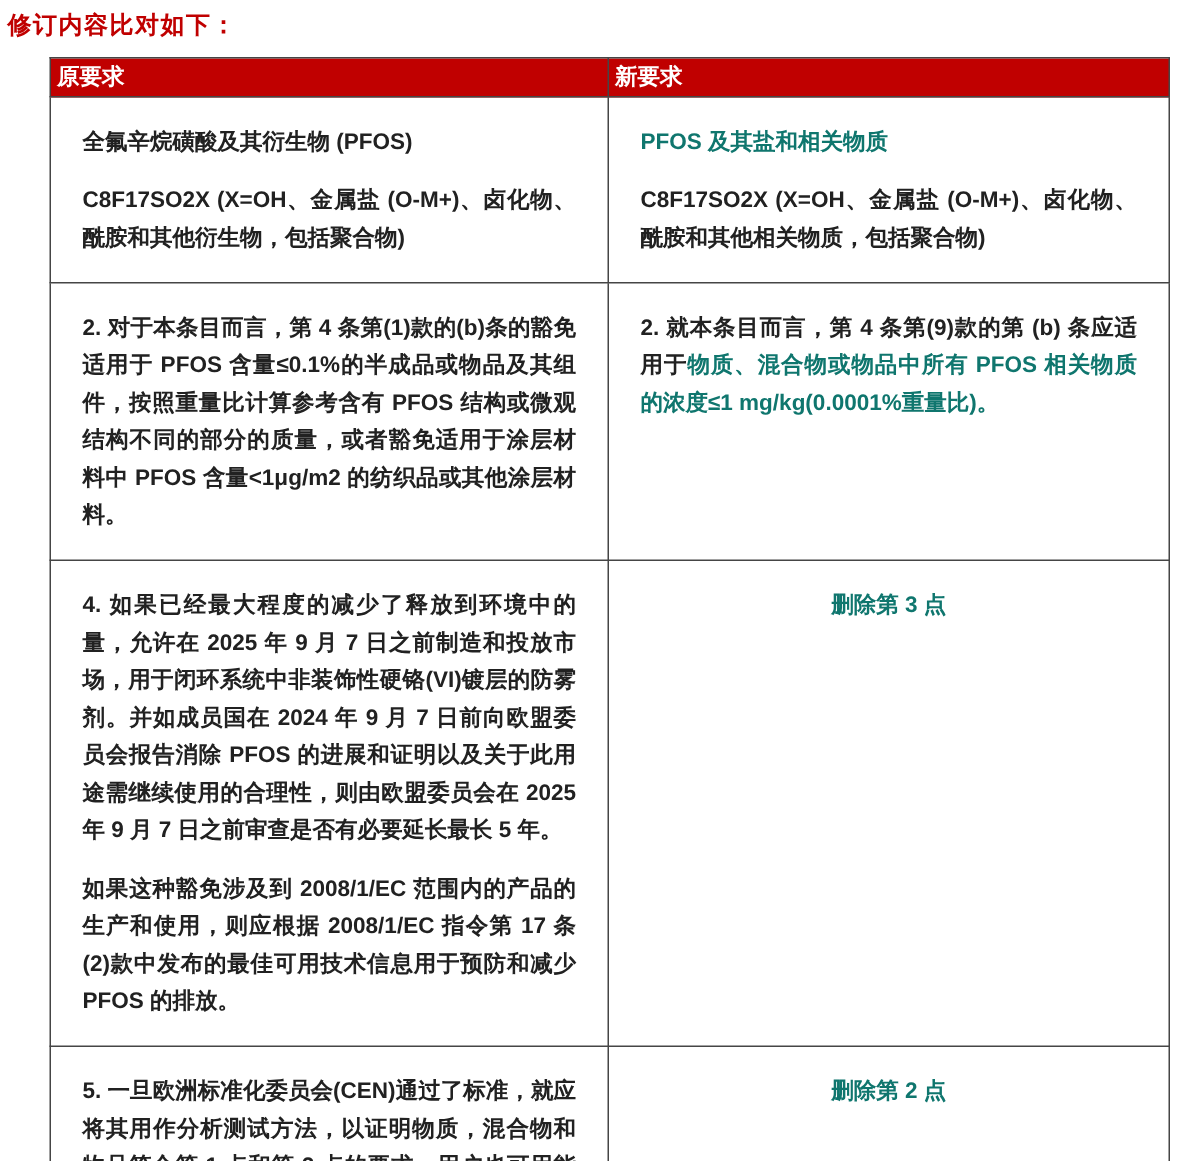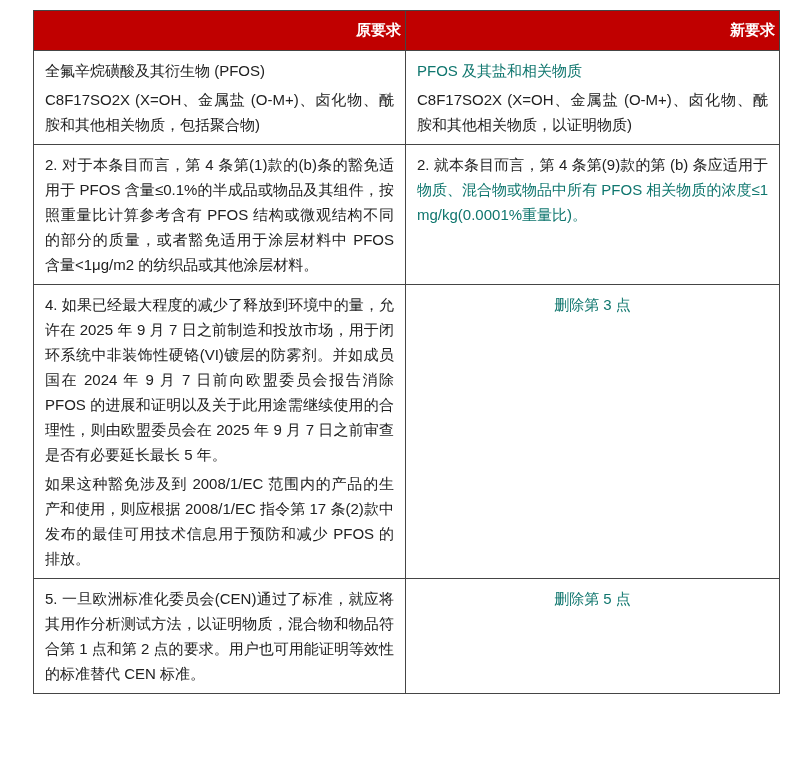--- a/index.html
+++ b/index.html
@@ -32,33 +32,33 @@
   }
   table.cmp th, table.cmp td {
     border: 1px solid #454545;
     box-sizing: border-box;
   }
   table.cmp th {
     background: #C00000;
     color: #ffffff;
     font-size: 15px;
     font-weight: bold;
-    height: 40px;
-    text-align: right;
+    height: 26px;
+    text-align: left;
     padding: 1px 4px;
   }
   table.cmp td {
     vertical-align: top;
     padding: 3px 7px 3px 7px;
     font-size: 15px;
     line-height: 25px;
     color: #212121;
     text-align: justify;
   }
-  td p { margin: 4px; }
+  td p { margin: 14px; font-weight: bold; }
   .red { color: #0f766e; }
   .cell-center {
     text-align: center;
     vertical-align: middle;
   }
   .cell-center p { text-align: center; }
   .padtop { padding-top: 25px; }
   
   tr.hrow   { height: 26px; }
   tr.r-sub  { height: 85px; }
@@ -66,42 +66,43 @@
   tr.r-p2   { height: 126px; }
   tr.r-p3   { height: 54px; }
   tr.r-p4   { height: 250px; }
   tr.r-p5   { height: 98px; }
 </style>
 </head>
 <body>
 
 <div class="page">
 
+  <h1 class="doc-title">修订内容比对如下：</h1>
 
   <table class="cmp">
     <colgroup>
       <col style="width:372px">
       <col style="width:374px">
     </colgroup>
     <thead>
       <tr class="hrow">
         <th>原要求</th>
         <th>新要求</th>
       </tr>
     </thead>
     <tbody>
 
       <tr class="r-sub">
         <td>
           <p>全氟辛烷磺酸及其衍生物 (PFOS)</p>
-          <p>C8F17SO2X (X=OH、金属盐 (O-M+)、卤化物、酰胺和其他相关物质，包括聚合物)</p>
+          <p>C8F17SO2X (X=OH、金属盐 (O-M+)、卤化物、酰胺和其他衍生物，包括聚合物)</p>
         </td>
         <td>
           <p class="red">PFOS 及其盐和相关物质</p>
-          <p>C8F17SO2X (X=OH、金属盐 (O-M+)、卤化物、酰胺和其他相关物质，以证明物质)</p>
+          <p>C8F17SO2X (X=OH、金属盐 (O-M+)、卤化物、酰胺和其他相关物质，包括聚合物)</p>
         </td>
       </tr>
 
 
       <tr class="r-p2">
         <td>
           <p>2. 对于本条目而言，第 4 条第(1)款的(b)条的豁免适用于 PFOS 含量≤0.1%的半成品或物品及其组件，按照重量比计算参考含有 PFOS 结构或微观结构不同的部分的质量，或者豁免适用于涂层材料中 PFOS 含量&lt;1μg/m2 的纺织品或其他涂层材料。</p>
         </td>
         <td class="padtop">
           <p><span>2. 就本条目而言，第 4 条第(9)款的第 (b) 条应适用于</span><span class="red">物质、混合物或物品中所有 PFOS 相关物质的浓度≤1 mg/kg(0.0001%重量比)。</span></p>
@@ -117,19 +118,19 @@
         <td class="cell-center">
           <p class="red">删除第 3 点</p>
         </td>
       </tr>
 
       <tr class="r-p5">
         <td>
           <p>5. 一旦欧洲标准化委员会(CEN)通过了标准，就应将其用作分析测试方法，以证明物质，混合物和物品符合第 1 点和第 2 点的要求。用户也可用能证明等效性的标准替代 CEN 标准。</p>
         </td>
         <td class="cell-center">
-          <p class="red">删除第 5 点</p>
+          <p class="red">删除第 2 点</p>
         </td>
       </tr>
 
     </tbody>
   </table>
 </div>
 
 </body></html>

